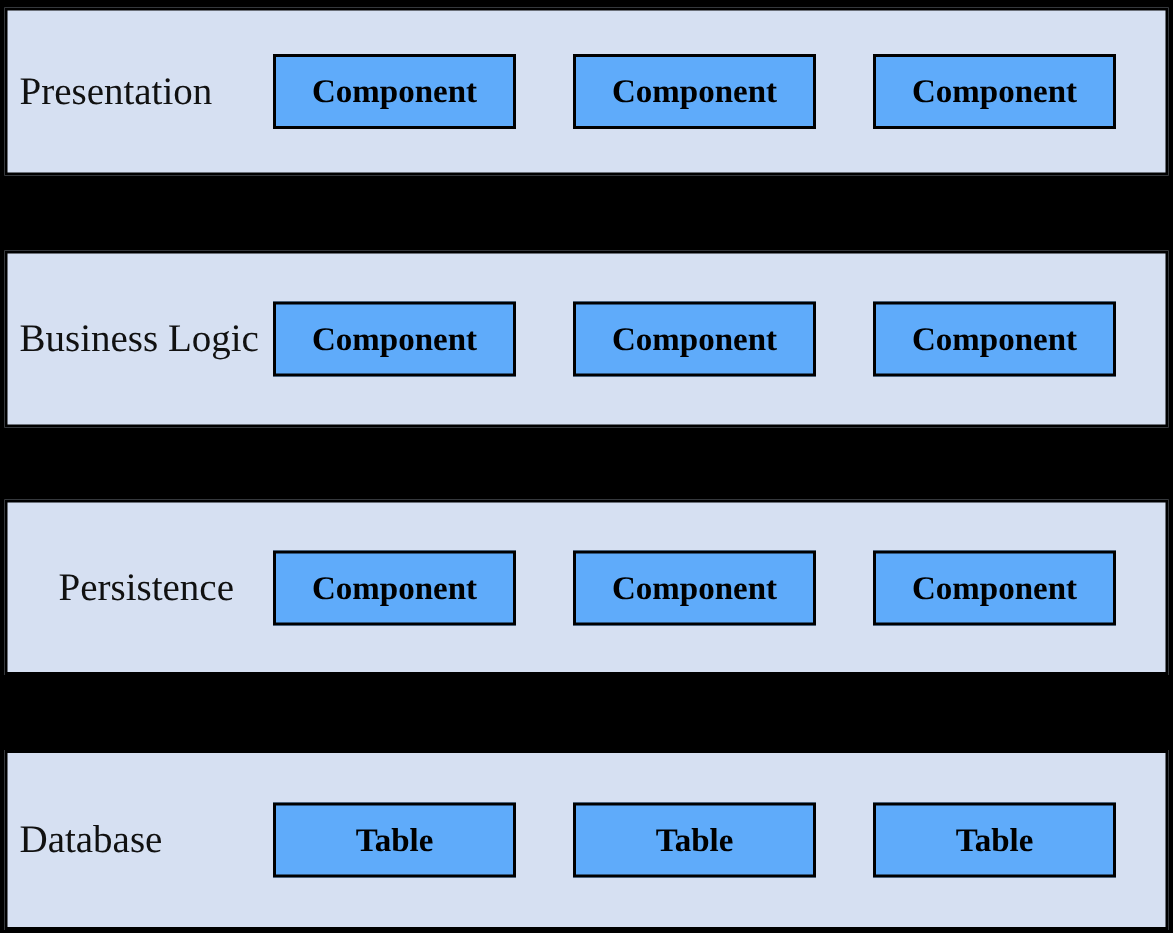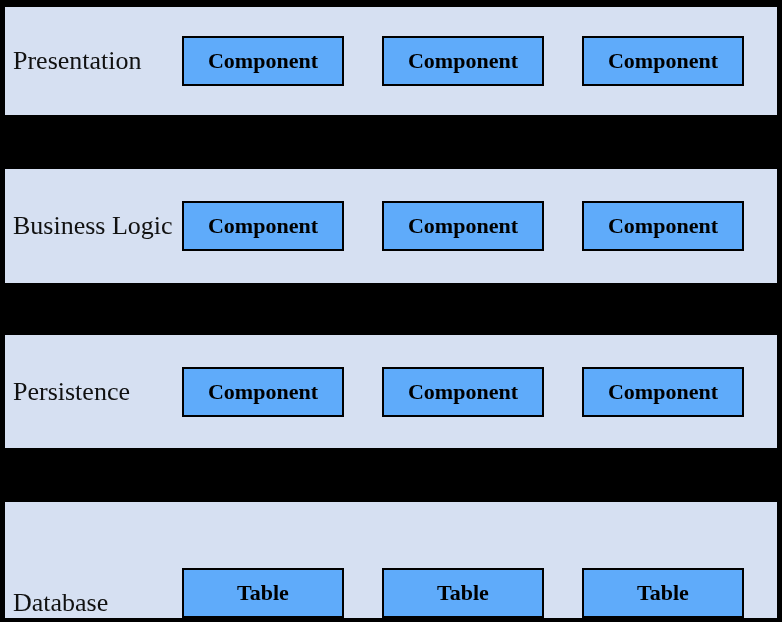--- a/index.html
+++ b/index.html
@@ -24,22 +24,22 @@
     left: 3px;
     width: 776px;
     background: var(--layer_bg);
     border: 2px solid var(--border);
     display: flex;
     align-items: center;
     padding-left: 8px;
   }
   .layer-1 { top: 5px;   height: 112px; }
   .layer-2 { top: 167px; height: 118px; }
-  .layer-3 { top: 333px; height: 117px; }
-  .layer-4 { top: 500px; height: 120px; align-items: flex-end; }
+  .layer-3 { top: 333px; height: 117px; text-align: center; }
+  .layer-4 { top: 500px; height: 120px; }
   .layer-label {
     width: 169px;
     flex: 0 0 169px;
     font-size: 26px;
     font-weight: 400;
     color: var(--text);
     white-space: nowrap;
     overflow: visible;
   }
   .box-row {

